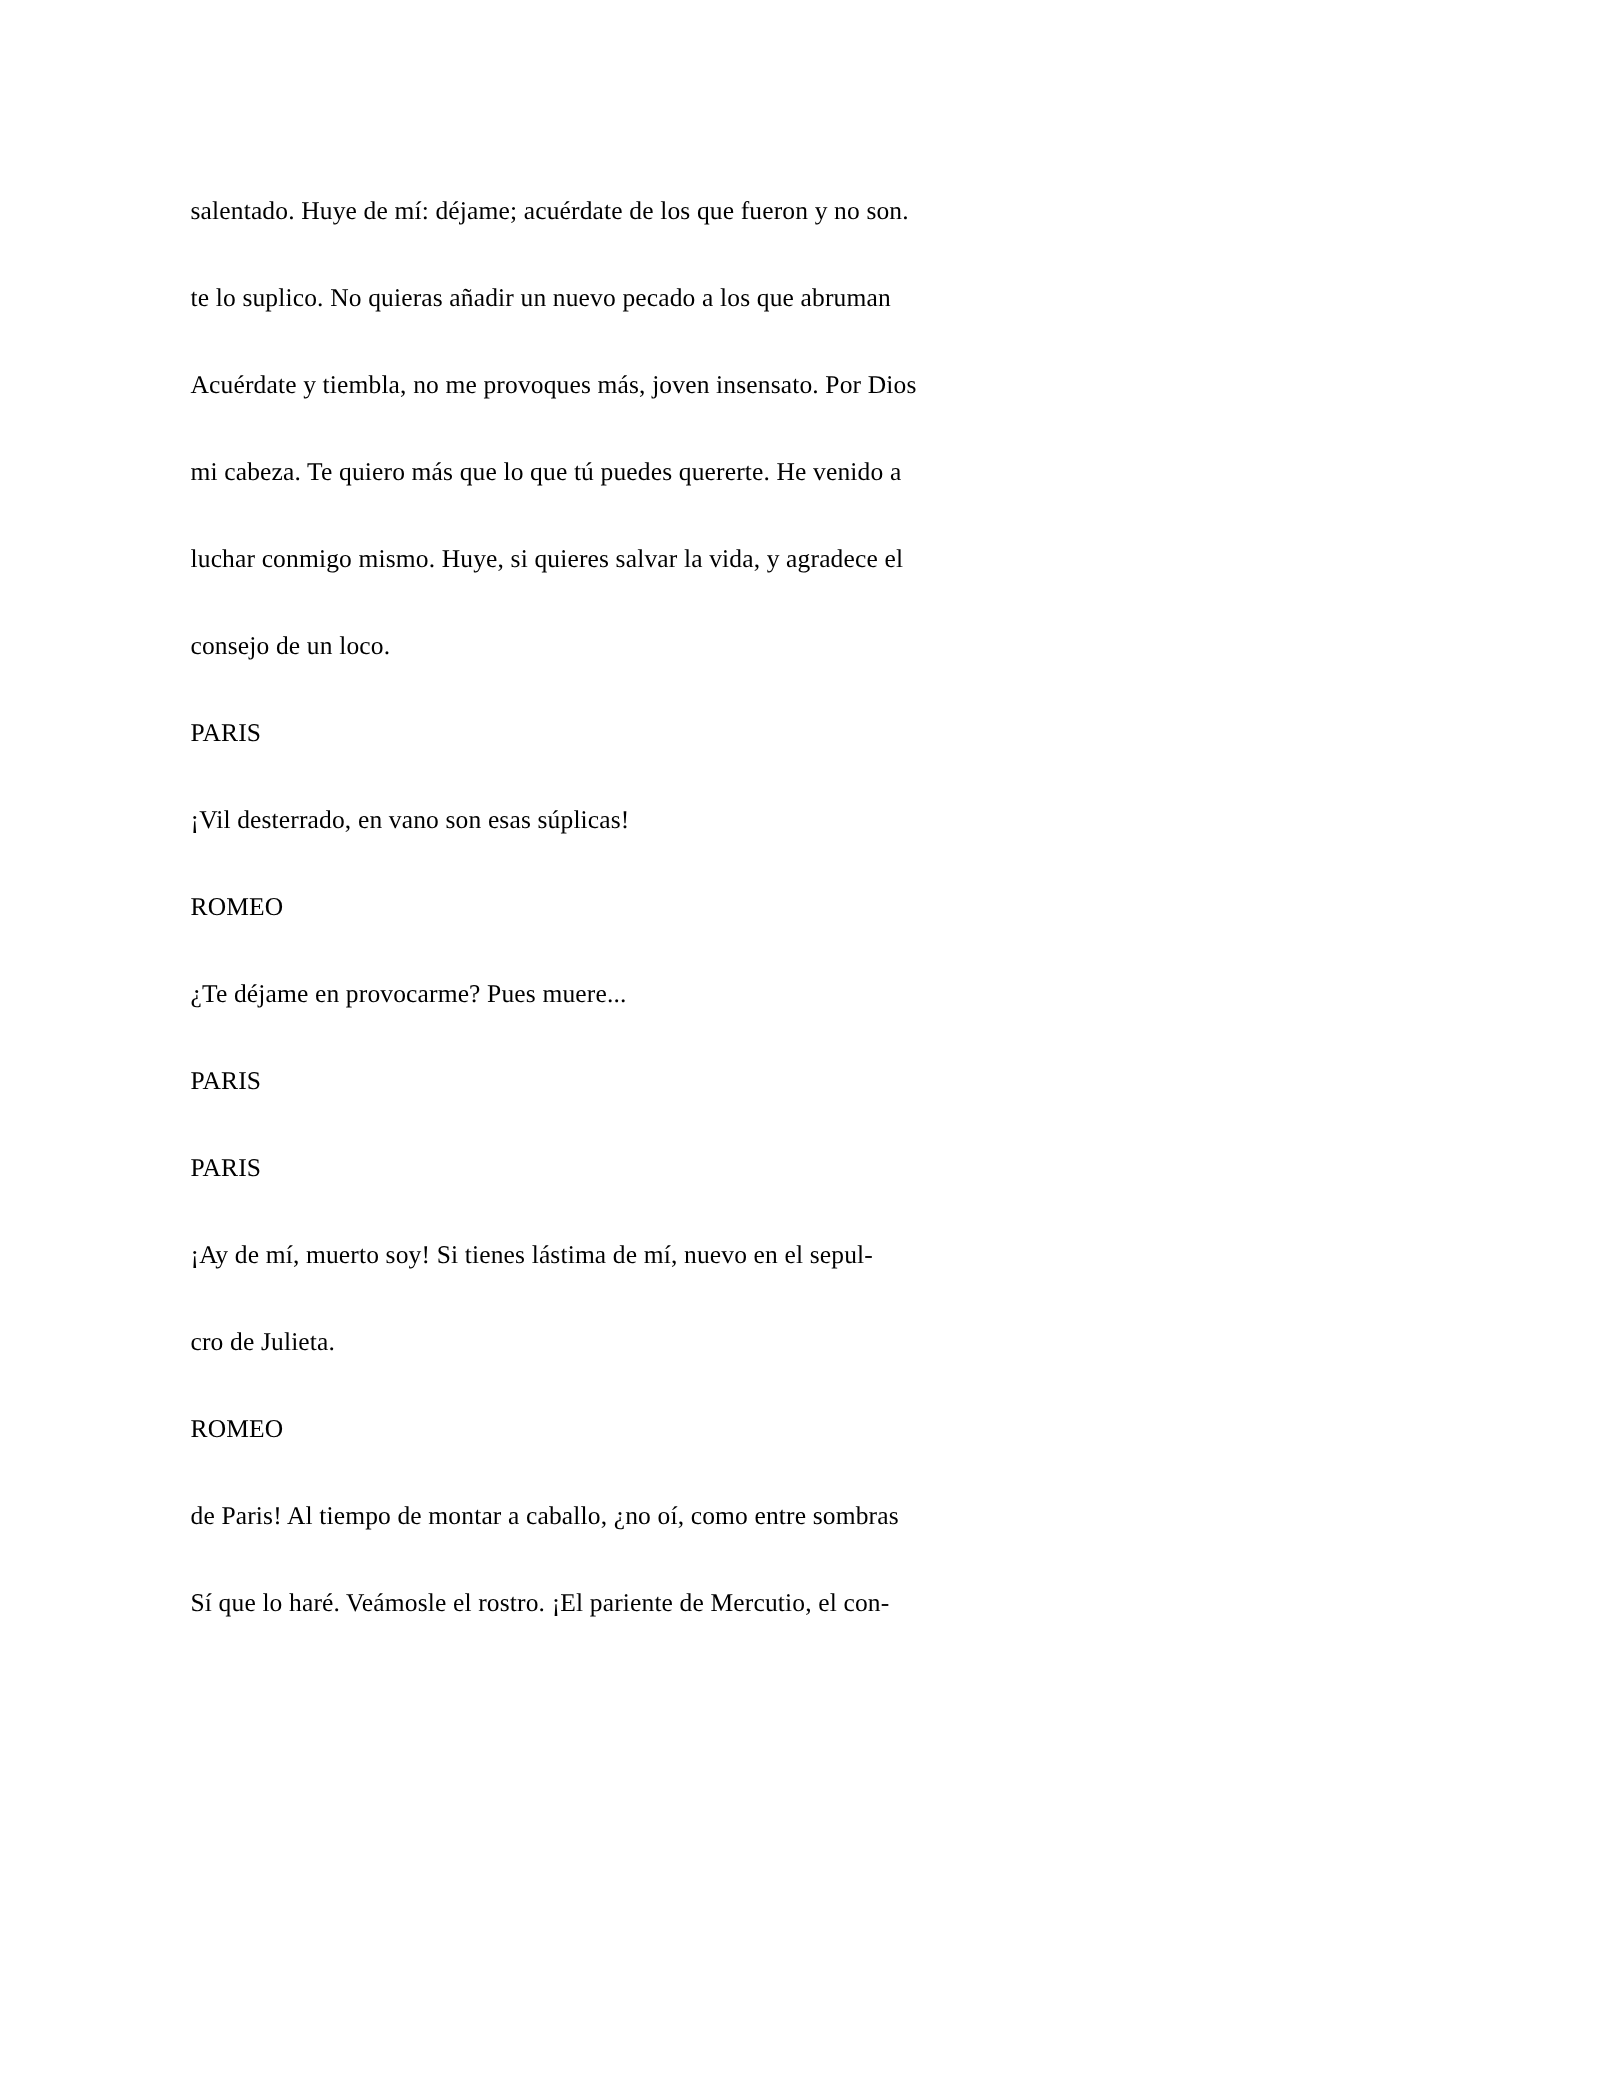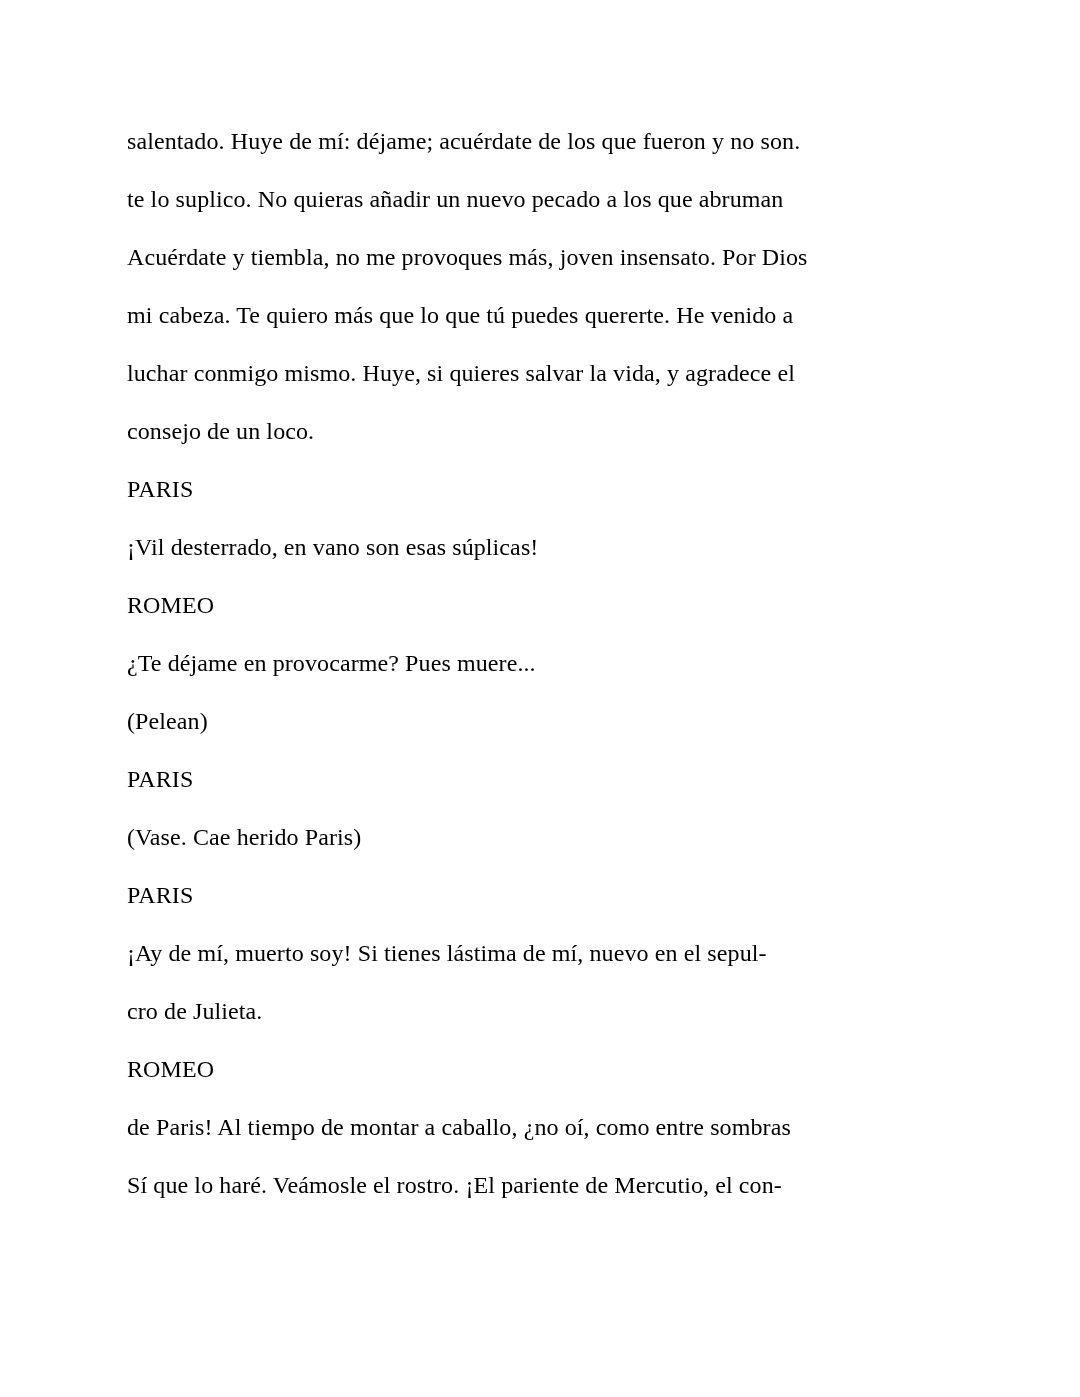--- a/index.html
+++ b/index.html
@@ -15,43 +15,41 @@
     color: #000000;
   }
   .page {
     box-sizing: border-box;
     width: 1080px;
     height: 1397px;
     background: #ffffff;
     padding: 112px 100px 0 127px;
   }
   .text-line {
-    font-size: 24px;
+    font-size: 17px;
     line-height: 58px;
     white-space: nowrap;
     letter-spacing: 0.1px;
     color: #000000;
   }
 </style>
 </head>
 <body>
 
 <div class="page">
   <div class="text-line">salentado. Huye de mí: déjame; acuérdate de los que fueron y no son.</div>
   <div class="text-line">te lo suplico. No quieras añadir un nuevo pecado a los que abruman</div>
   <div class="text-line">Acuérdate y tiembla, no me provoques más, joven insensato. Por Dios</div>
   <div class="text-line">mi cabeza. Te quiero más que lo que tú puedes quererte. He venido a</div>
   <div class="text-line">luchar conmigo mismo. Huye, si quieres salvar la vida, y agradece el</div>
   <div class="text-line">consejo de un loco.</div>
   <div class="text-line">PARIS</div>
   <div class="text-line">¡Vil desterrado, en vano son esas súplicas!</div>
   <div class="text-line">ROMEO</div>
   <div class="text-line">¿Te déjame en provocarme? Pues muere...</div>
-  <div class="text-line">(Pelean)</div>
   <div class="text-line">PARIS</div>
-  <div class="text-line">(Vase. Cae herido Paris)</div>
   <div class="text-line">PARIS</div>
   <div class="text-line">¡Ay de mí, muerto soy! Si tienes lástima de mí, nuevo en el sepul-</div>
   <div class="text-line">cro de Julieta.</div>
   <div class="text-line">ROMEO</div>
   <div class="text-line">de Paris! Al tiempo de montar a caballo, ¿no oí, como entre sombras</div>
   <div class="text-line">Sí que lo haré. Veámosle el rostro. ¡El pariente de Mercutio, el con-</div>
 </div>
 
 </body></html>

